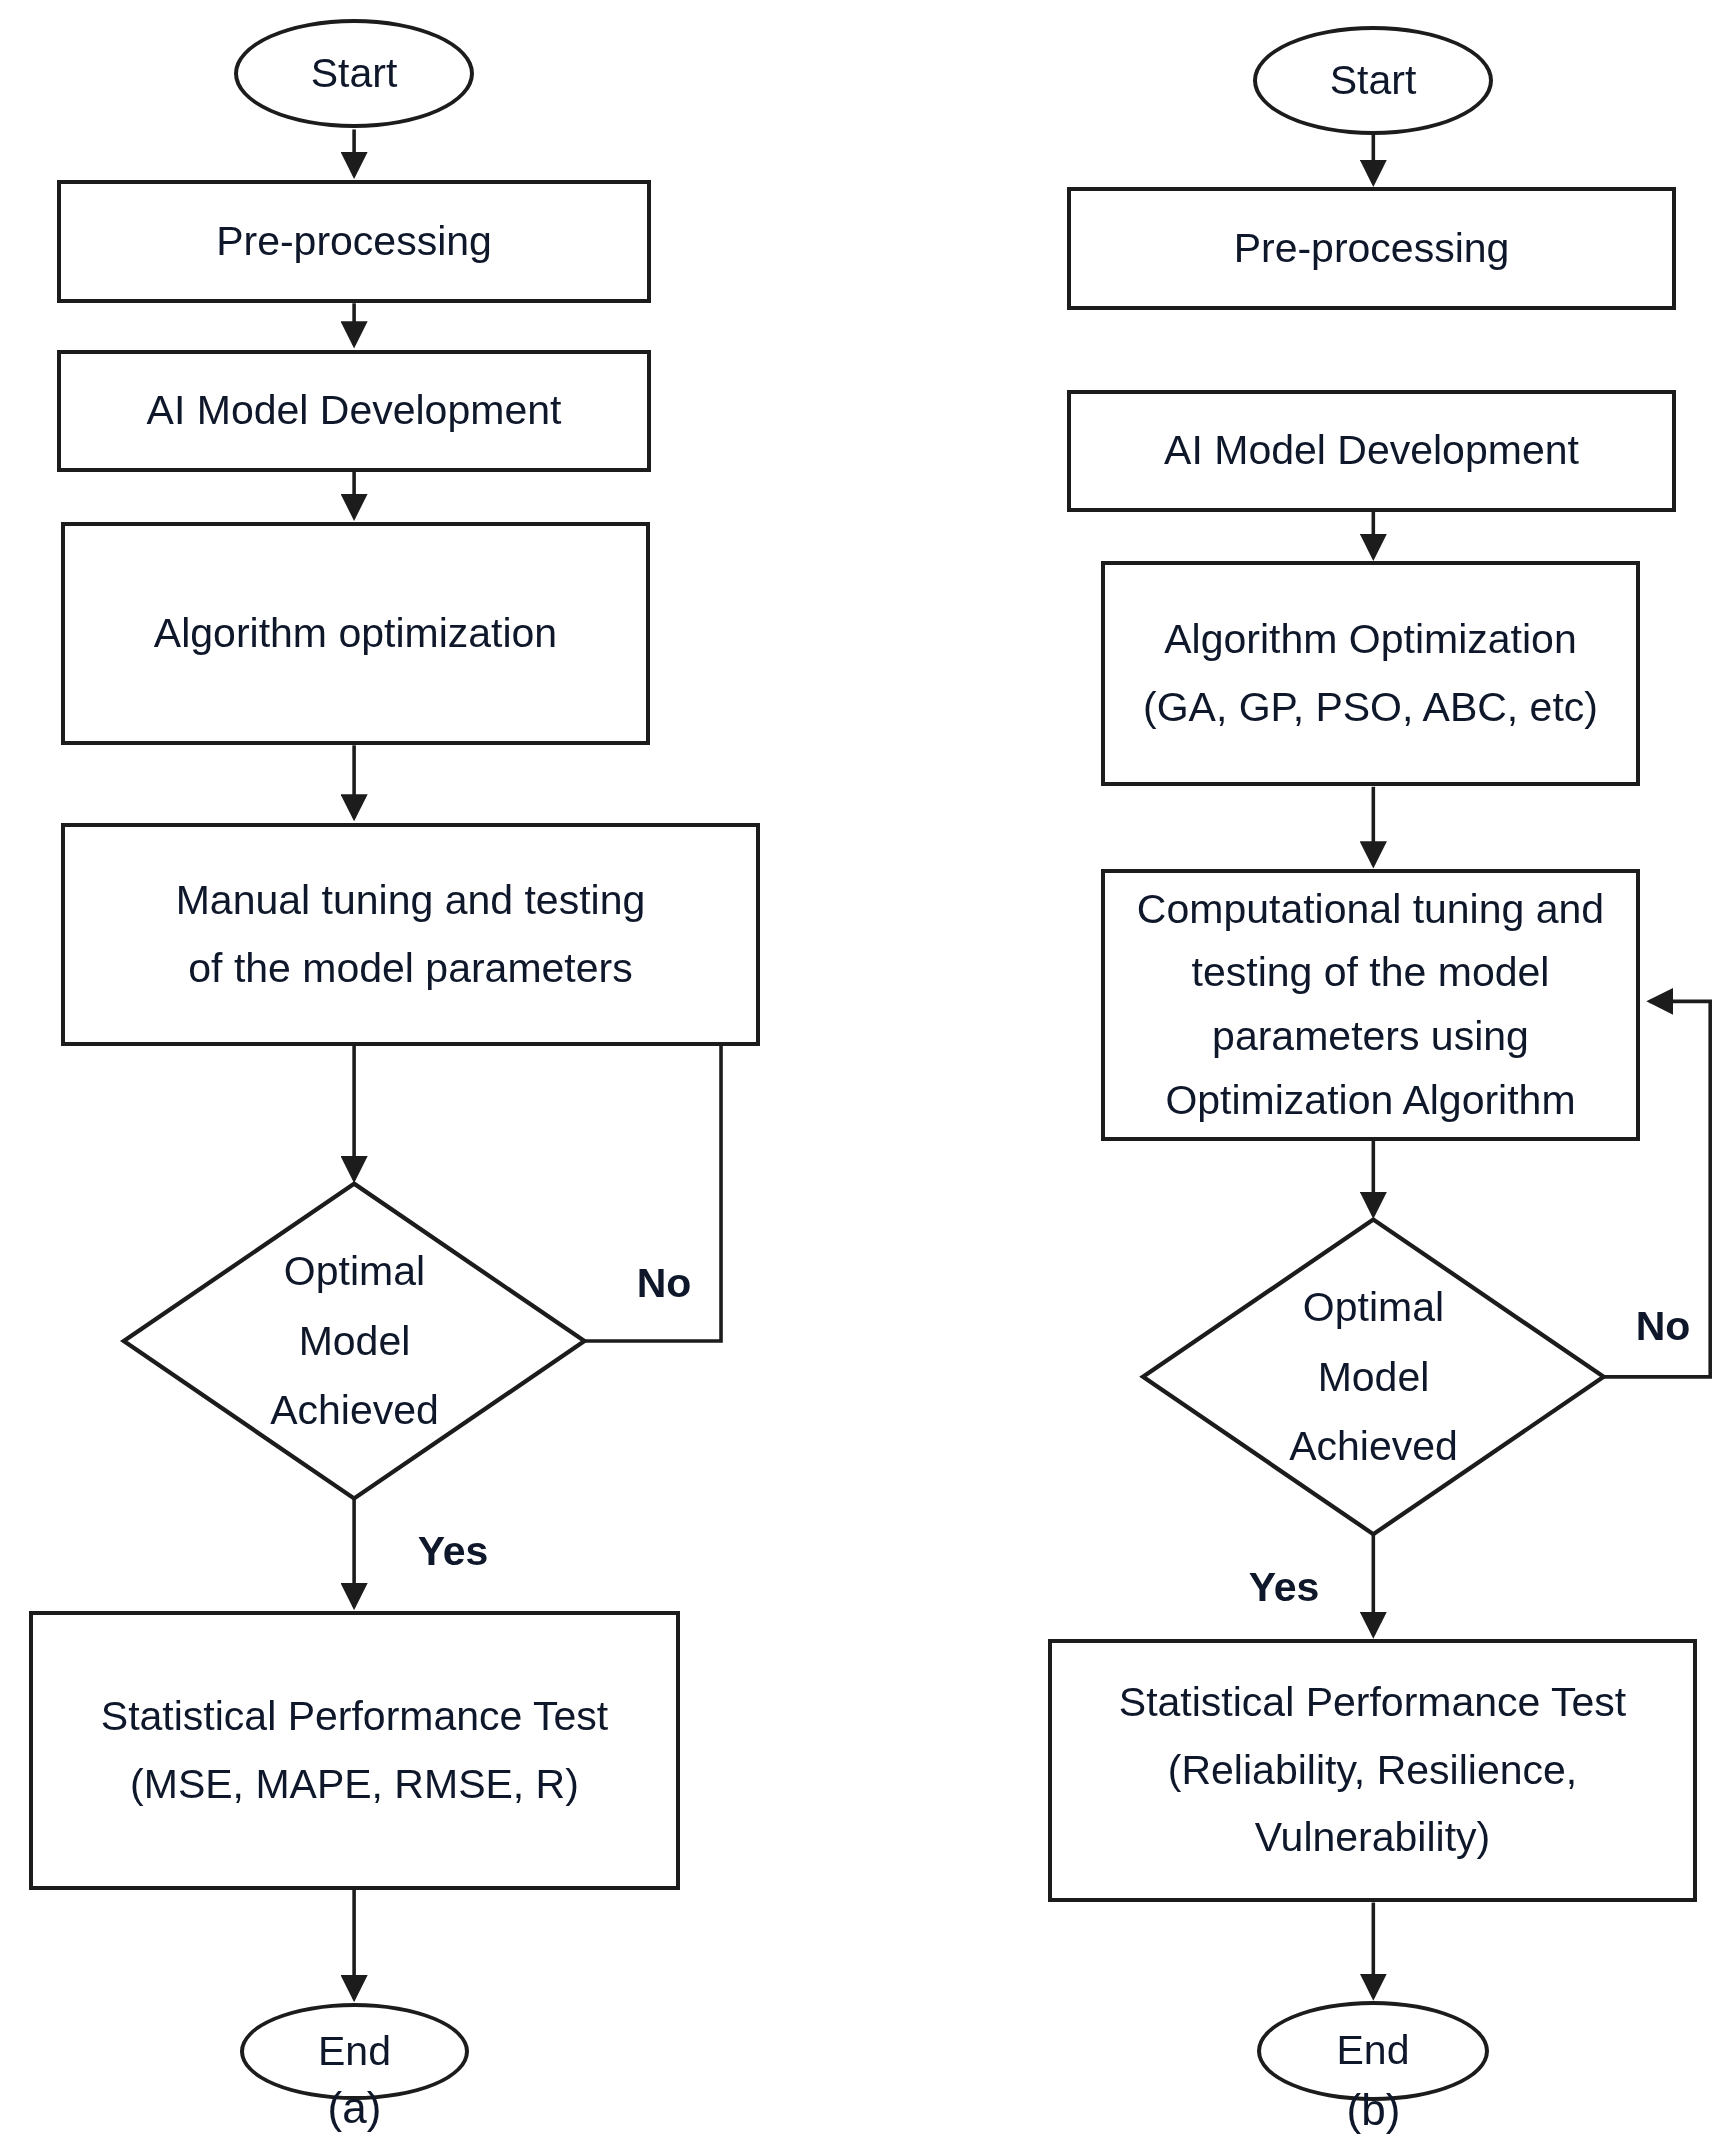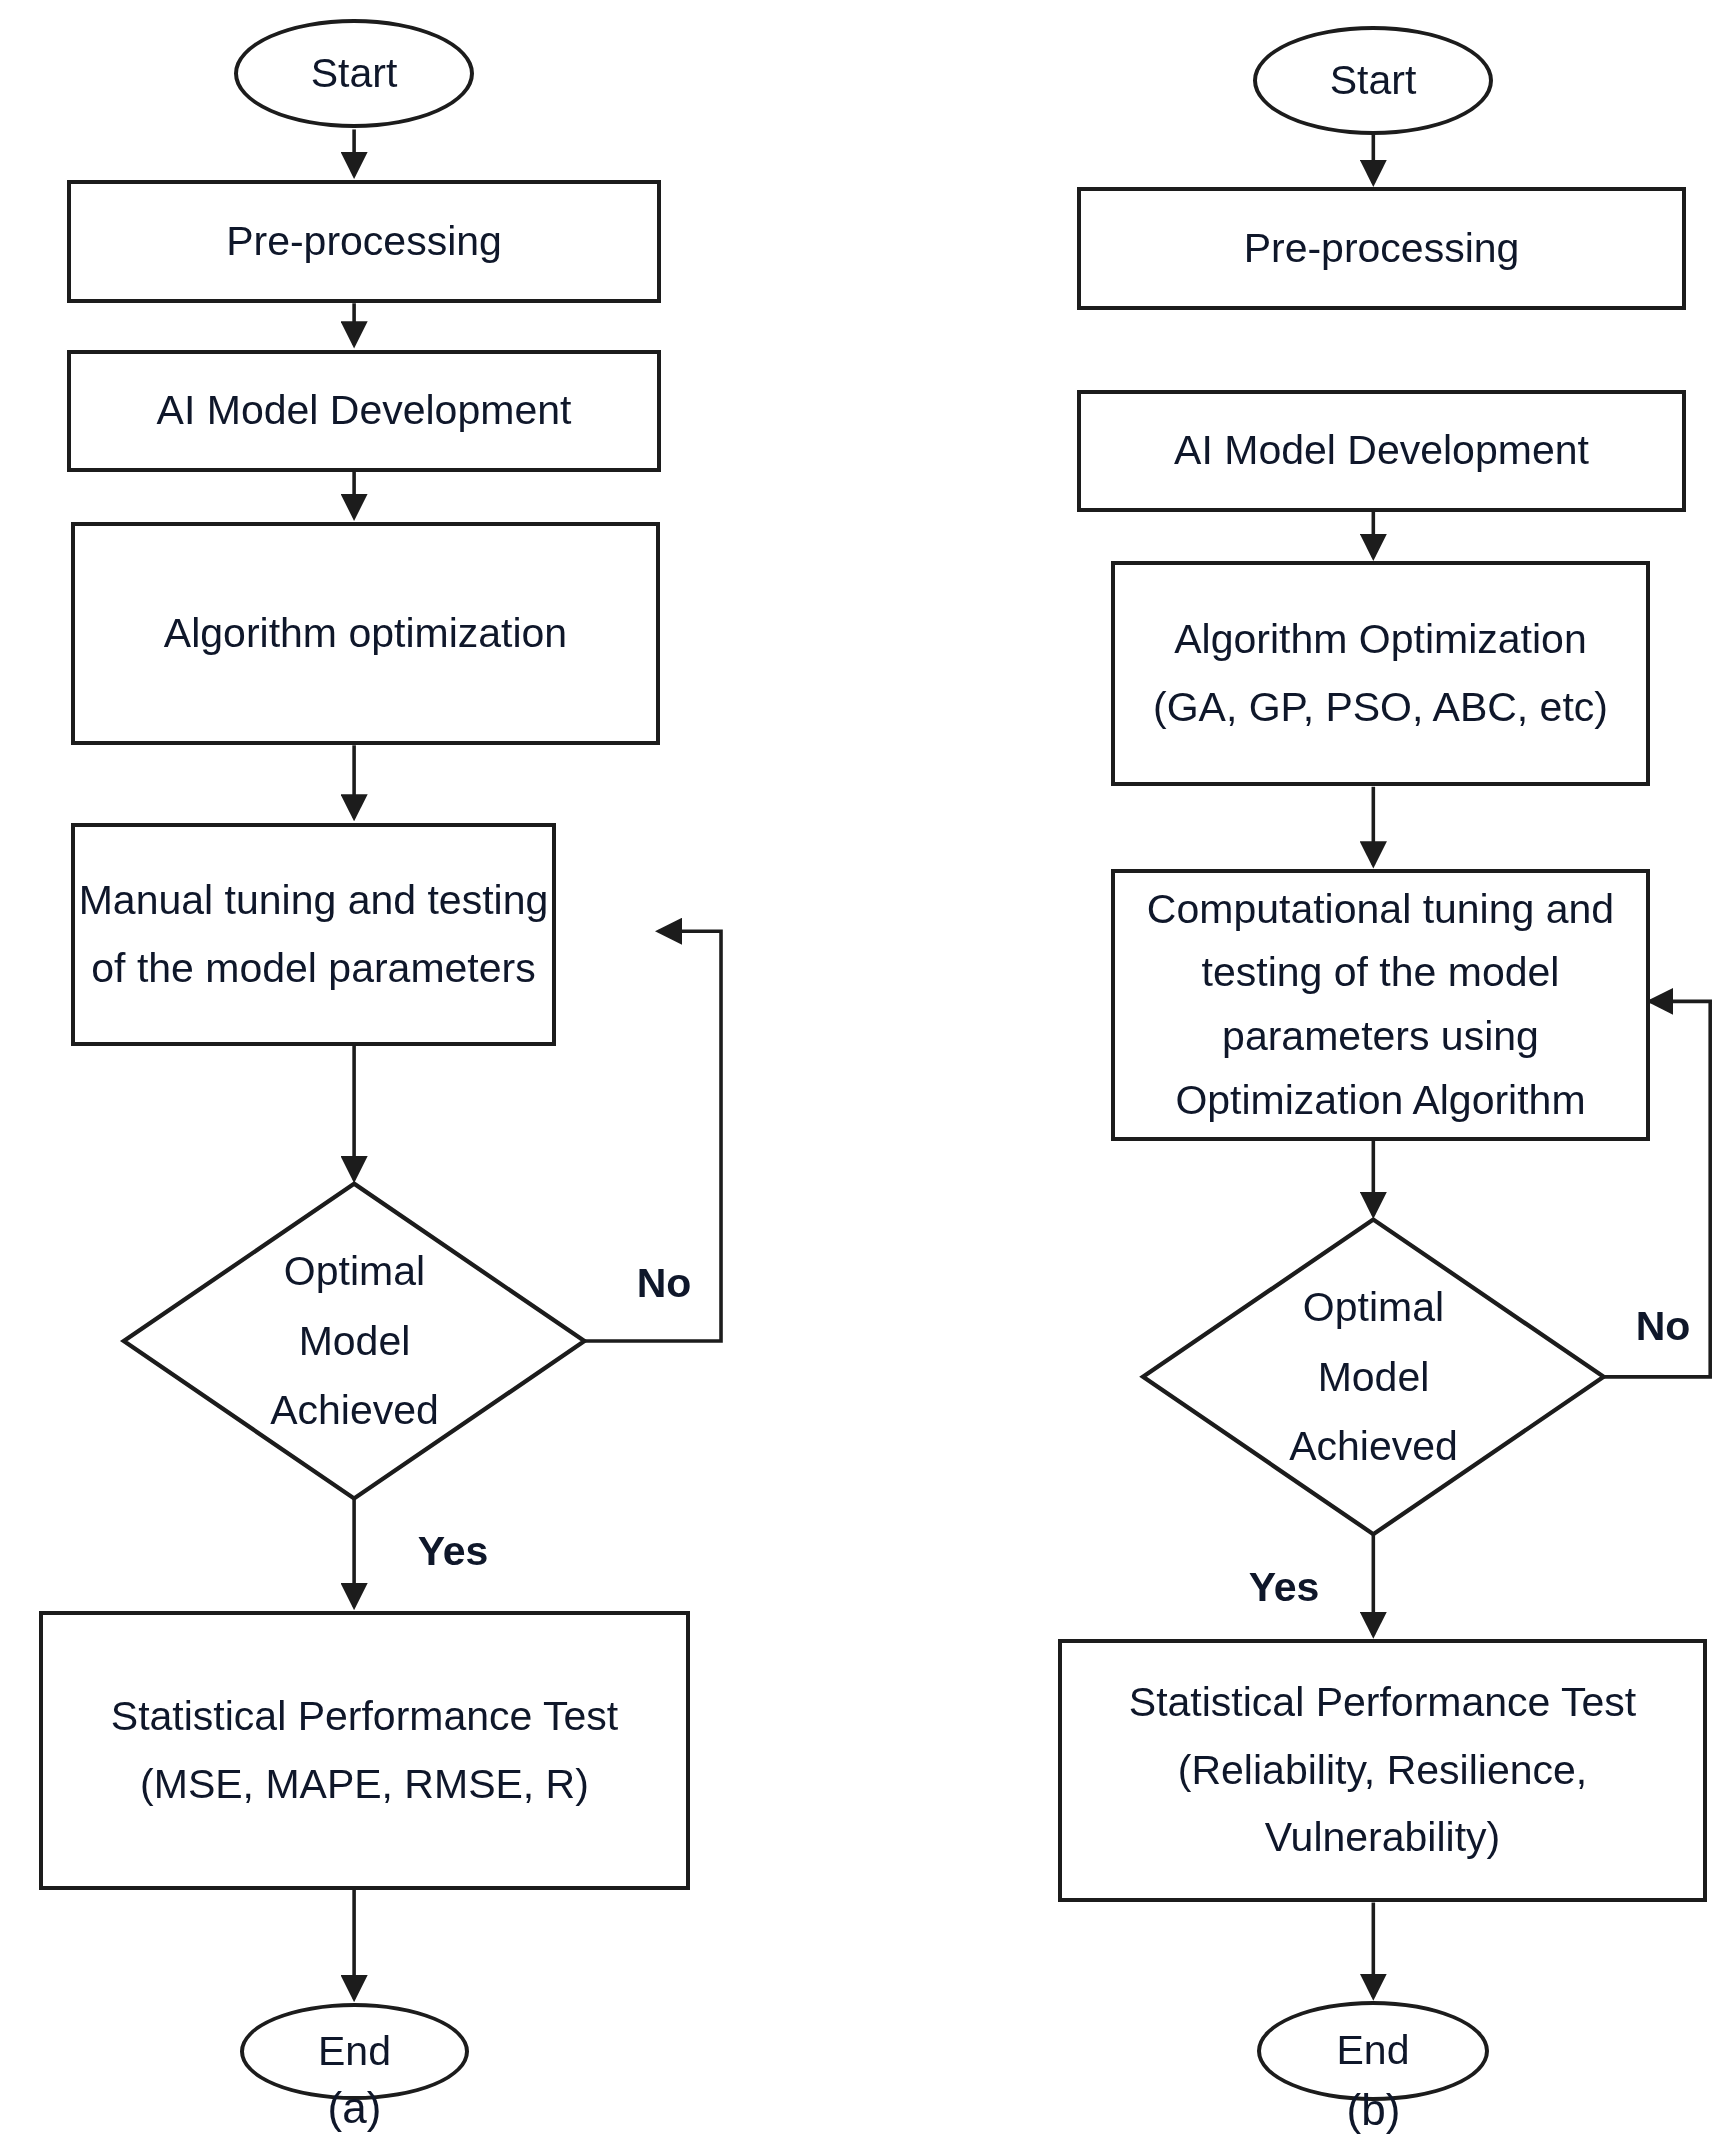--- a/index.html
+++ b/index.html
@@ -17,21 +17,21 @@
     display: flex;
     align-items: center;
     justify-content: center;
     text-align: center;
     white-space: pre-line;
     font-size: 41px;
     line-height: 1.65;
     color: #0f172a;
     box-sizing: border-box;
   }
-  .process { border: 4.3px solid #1c1c1c; background: #ffffff; margin-left: 10px; }
+  .process { border: 4.3px solid #1c1c1c; background: #ffffff; }
   .terminal { border: 4.3px solid #1c1c1c; border-radius: 50%; background: #ffffff; }
   .diamond-label { background: transparent; line-height: 1.7; }
   .edge-label { font-weight: 700; font-size: 41px; }
   .caption { font-size: 44px; }
   svg { display: block; }
   .tight { line-height: 1.55; }
 </style>
 </head>
 <body>
 
@@ -69,21 +69,21 @@
   </svg>
 
   <div class="node terminal" style="left:234px; top:19.3px; width:240px; height:109px;">Start</div>
 
   <div class="node process" style="left:57px; top:180px; width:594px; height:123px;">Pre-processing</div>
 
   <div class="node process" style="left:57px; top:350px; width:594px; height:122px;">AI Model Development</div>
 
   <div class="node process" style="left:61px; top:522px; width:589px; height:223px;">Algorithm optimization</div>
 
-  <div class="node process" style="left:61px; top:823px; width:485px; height:223px;">Manual tuning and testing
+  <div class="node process" style="left:61px; top:823px; width:699px; height:223px;">Manual tuning and testing
 of the model parameters</div>
 
   <div class="node diamond-label" style="left:124px; top:1239px; width:461px; height:205px;">Optimal
 Model
 Achieved</div>
 
   <div class="node edge-label" style="left:614px; top:1255px; width:100px; height:57px;">No</div>
 
   <div class="node edge-label" style="left:401px; top:1523px; width:104px; height:57px;">Yes</div>
 

